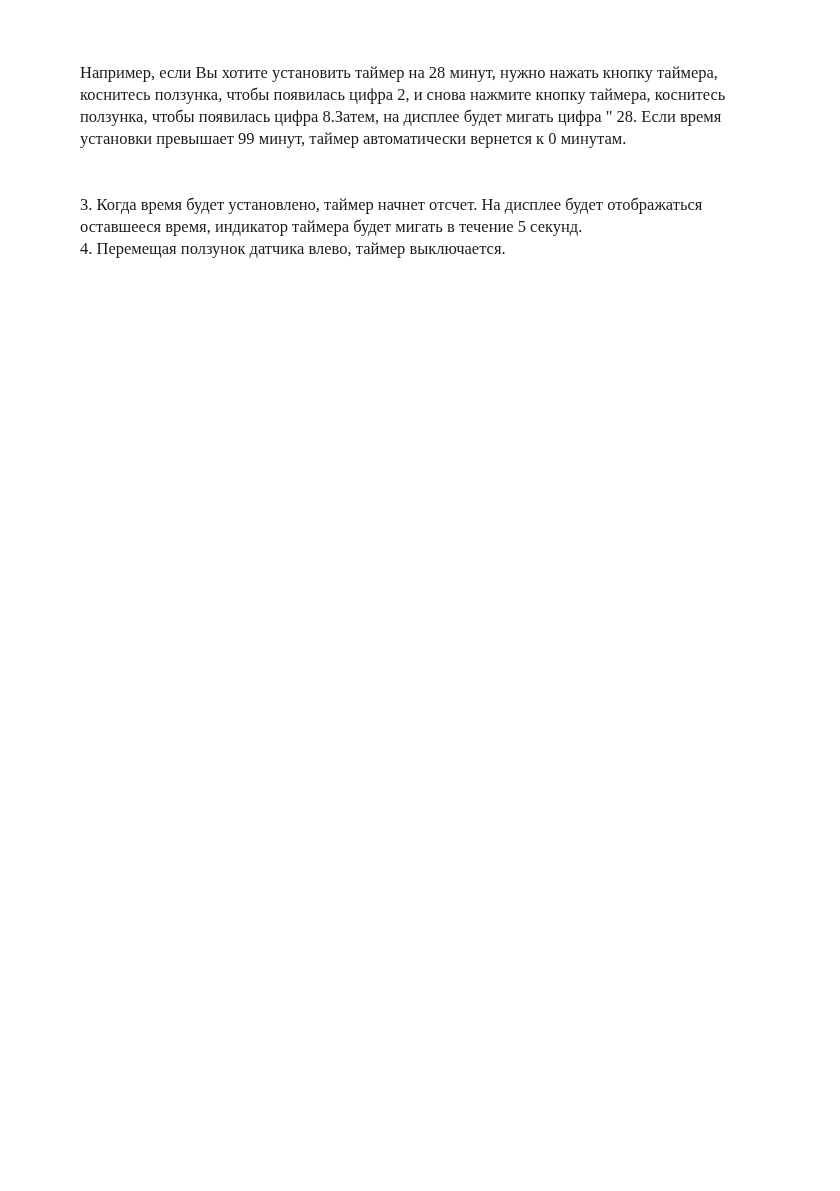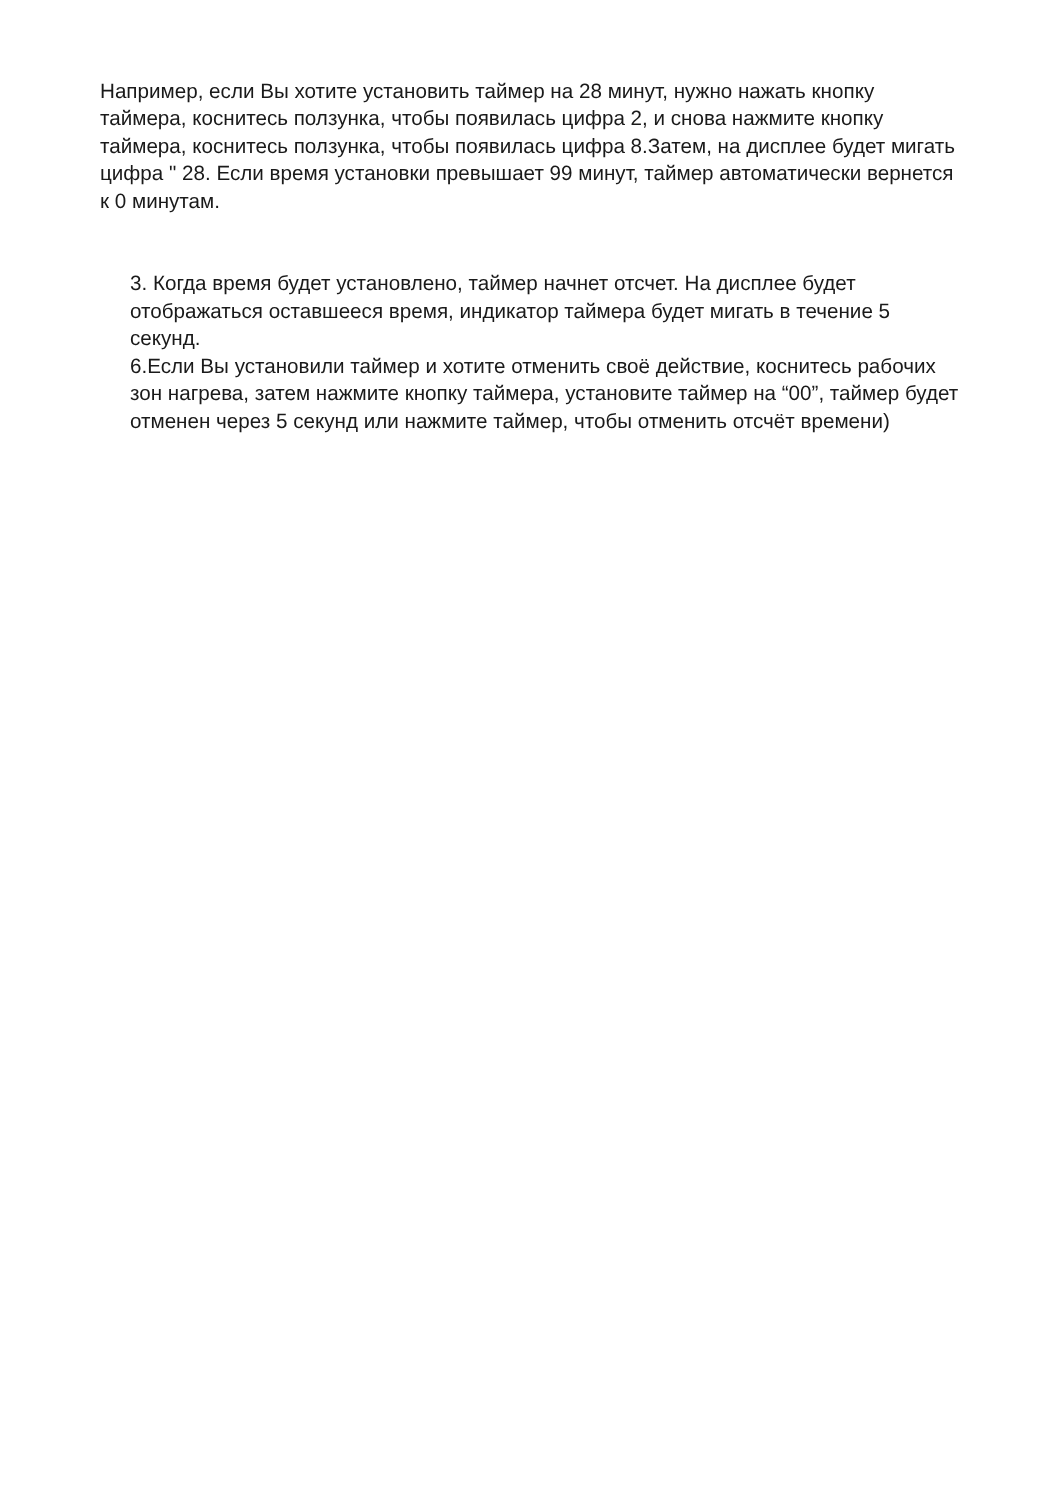--- a/index.html
+++ b/index.html
@@ -1,15 +1,15 @@
 <!DOCTYPE html>
 <html><head>
 <meta charset="utf-8">
 <style>
-  * { margin: 0; padding: 0; box-sizing: border-box; }
+  * { margin: 0; padding: 0; box-sizing: border-box; font-family: Liberation Serif, serif; }
   html, body {
     background: #ffffff;
     font-family: "Liberation Sans", "DejaVu Sans", sans-serif;
   }
   .page {
     position: relative;
     width: 840px;
     height: 1191px;
     margin: 0 auto;
     background: #ffffff;
@@ -26,35 +26,34 @@
     text-align: left;
   }
   .paragraph {
     margin: 0;
   }
   .paragraph-gap {
     height: 44px;
   }
   .list {
     list-style: none;
-    margin-left: 24px;
   }
   .list li {
     margin: 0;
   }
 </style>
 </head>
 <body>
 
 <div class="page">
   <div class="text-block">
 
     <p class="paragraph">Например, если Вы хотите установить таймер на 28 минут, нужно нажать кнопку таймера, коснитесь ползунка, чтобы появилась цифра 2, и снова нажмите кнопку таймера, коснитесь ползунка, чтобы появилась цифра 8.Затем, на дисплее будет мигать цифра " 28. Если время установки превышает 99 минут, таймер автоматически вернется к 0 минутам.</p>
 
     <div class="paragraph-gap"></div>
 
     <ul class="list">
       <li>3. Когда время будет установлено, таймер начнет отсчет. На дисплее будет отображаться оставшееся время, индикатор таймера будет мигать в течение 5 секунд.</li>
-      <li>6.Если Вы установили таймер и хотите отменить своё действие, коснитесь рабочих зон нагрева, затем нажмите кнопку таймера, установите таймер на “00”, таймер будет отменен через 5 секунд  или нажмите таймер, чтобы отменить отсчёт времени)</li>
+      <li>4. Перемещая ползунок датчика влево, таймер выключается.</li>
     </ul>
 
   </div>
 </div>
 
 </body></html>

